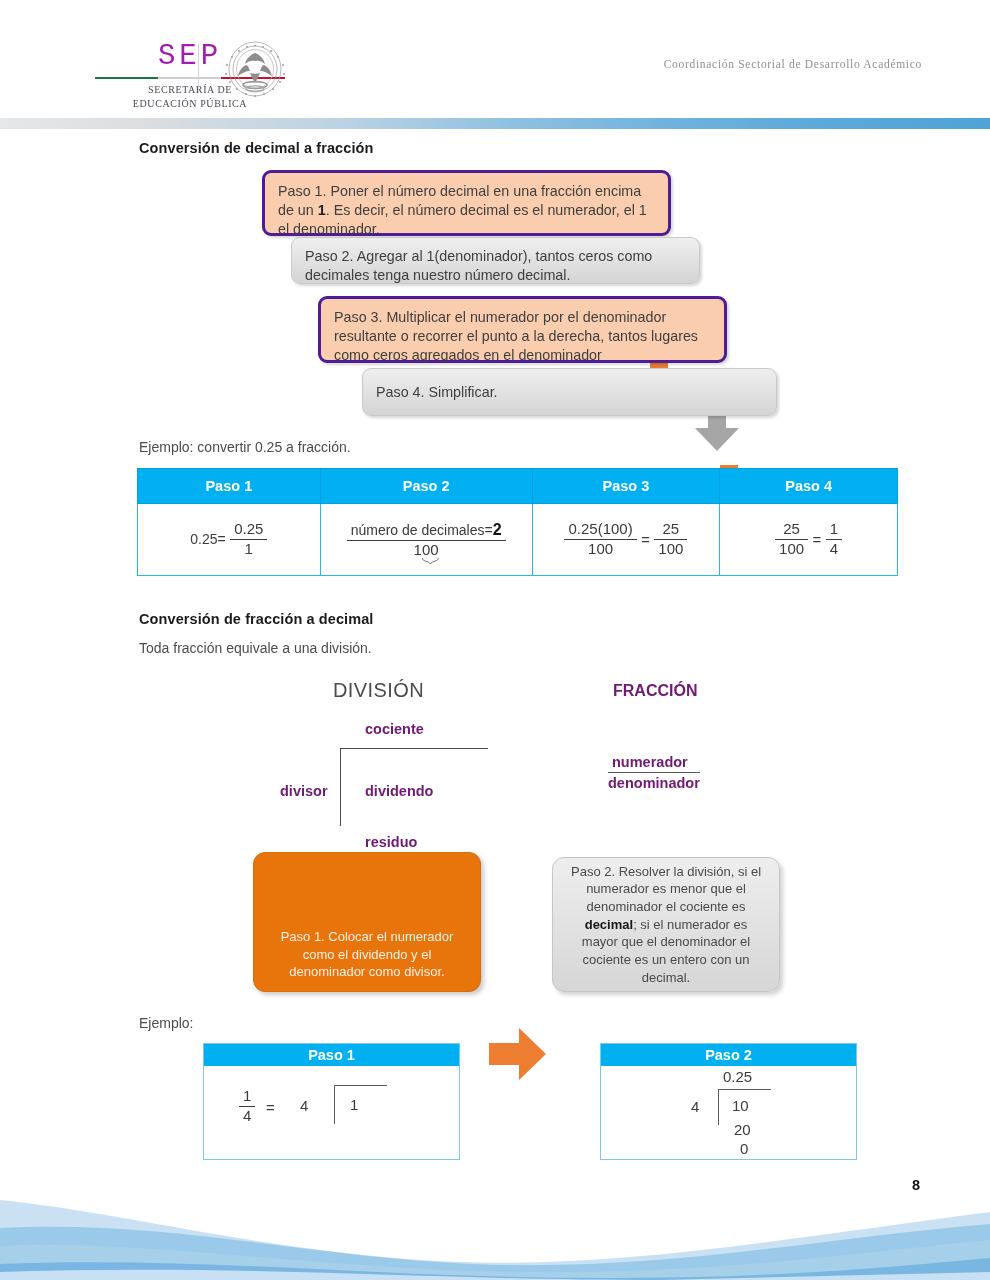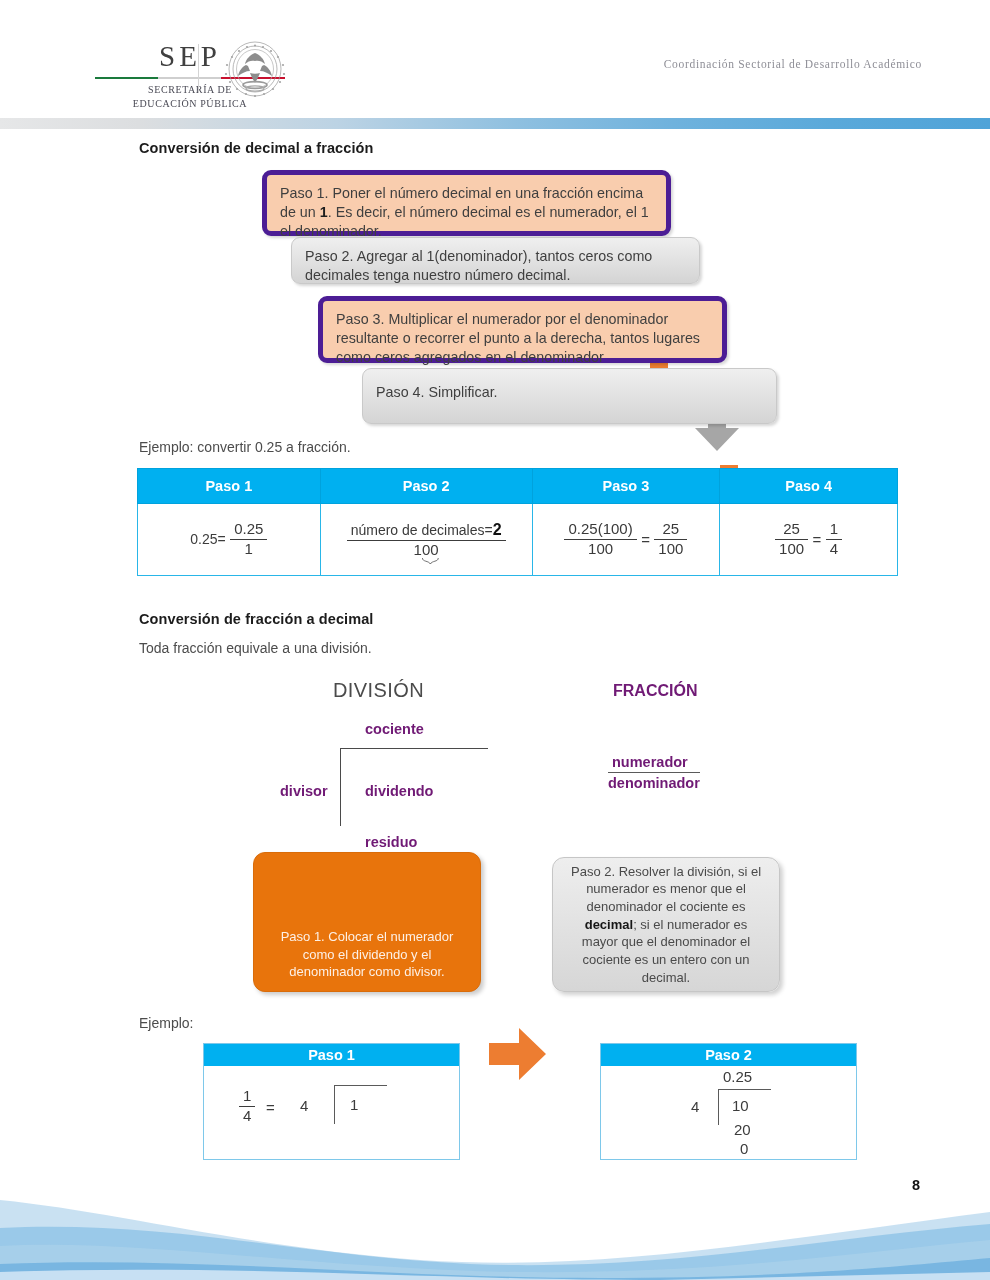--- a/index.html
+++ b/index.html
@@ -9,22 +9,22 @@
     background:#ffffff;
     font-family: "Liberation Sans", sans-serif;
     position: relative;
     overflow: hidden;
     color:#3a3a3a;
   }
 
   
   .header { position:absolute; top:0; left:0; width:990px; height:118px; }
   .sep-logo { position:absolute; left:95px; top:42px; width:190px; text-align:center; }
-  .sep-word { font-family:Liberation Serif, serif; font-size:29px; letter-spacing:4px;
-              color:#404040; line-height:1; }
+  .sep-word { font-family:Liberation Mono, monospace; font-size:29px; letter-spacing:4px;
+              color:#a21caf; line-height:1; }
   .sep-rules { position:relative; width:190px; height:5px; margin:4px 0 3px 0; }
   .sep-rules i { position:absolute; top:2px; height:1.6px; display:block; }
   .sep-rules .g { left:0;    width:63px; background:#1a7a3c; }
   .sep-rules .w { left:63px; width:63px; background:#cfcfcf; }
   .sep-rules .r { left:126px;width:64px; background:#c8102e; }
   .sep-sub { font-family:"Liberation Serif", serif; font-size:10px; color:#4a4a55;
              letter-spacing:.6px; line-height:1.35; }
   .hdr-divider { position:absolute; left:198px; top:44px; width:1px; height:48px; background:#d4d4d4; }
 
   .eagle { position:absolute; left:216px; top:40px; width:78px; height:58px; }
@@ -39,21 +39,21 @@
                                 #6fb2dd 68%, #5aa9da 84%, #4fa3d8 100%); }
 
   
   .content { position:absolute; left:0; top:129px; width:990px; }
   .h-sec { position:absolute; font-size:14.5px; font-weight:bold; color:#1c1c1c; letter-spacing:.1px; }
   .p-txt { position:absolute; font-size:14px; color:#4c4c4c; }
 
   
   .fbox { position:absolute; border-radius:9px; font-size:14.3px; line-height:1.32;
           padding:9px 13px 8px 13px; }
-  .fbox.peach { background:#f9cdae; border:5px solid #4c1d95;
+  .fbox.peach { background:#f9cdae; border:3px solid #4c1d95;
                 box-shadow: 2px 2px 3px rgba(0,0,0,.16); color:#3f3f3f; }
   .fbox.gray  { background:linear-gradient(to bottom,#efefef 0%, #e3e3e3 45%, #d4d4d4 100%);
                 border:1px solid #c9c9c9; box-shadow: 2px 2px 3px rgba(0,0,0,.16); color:#3f3f3f; }
   .fbox b { font-weight:bold; color:#1e1e1e; }
 
   .arrow-d { position:absolute; }
 
   
   .tbl1 { position:absolute; border-collapse:collapse; }
   .tbl1 th { background:#00b0f0; color:#ffffff; font-size:14.5px; font-weight:bold;
@@ -176,21 +176,21 @@
   </svg>
 
   <div class="fbox peach" style="left:318px; top:167px; width:409px; height:67px;">
     <span>Paso 3. Multiplicar el numerador por el denominador resultante o recorrer el punto a la derecha, tantos lugares como ceros agregados en el denominador</span>
   </div>
 
   <svg class="arrow-d" style="left:706px; top:336px; width:46px; height:52px;" viewBox="0 0 46 52">
     <polygon points="14,0 32,0 32,28 45,28 23,51 1,28 14,28" fill="#ED7D31"></polygon>
   </svg>
 
-  <div class="fbox gray" style="left:362px; top:239px; width:415px; height:56px; padding-top:14px;">
+  <div class="fbox gray" style="left:362px; top:239px; width:415px; height:48px; padding-top:14px;">
     <span>Paso 4. Simplificar.</span>
   </div>
 
   <div class="p-txt" style="left:139px; top:310px;">Ejemplo: convertir 0.25 a fracción.</div>
 
   <table class="tbl1" style="left:137px; top:339px; width:761px;">
     <thead>
       <tr>
         <th style="width:183px;">Paso 1</th>
         <th style="width:212px;">Paso 2</th>

